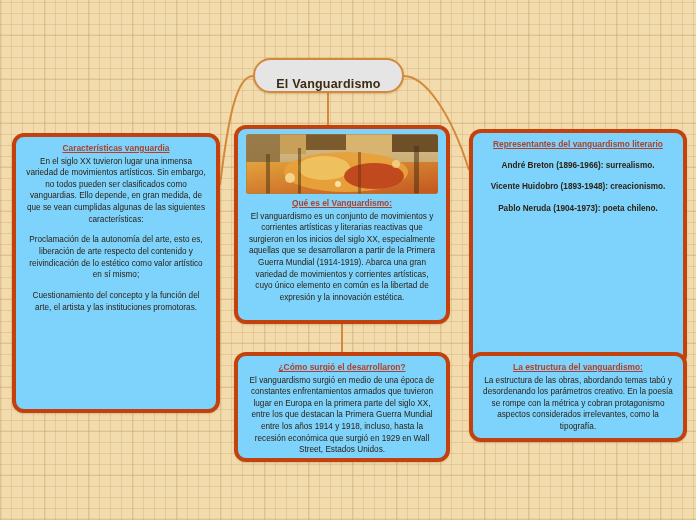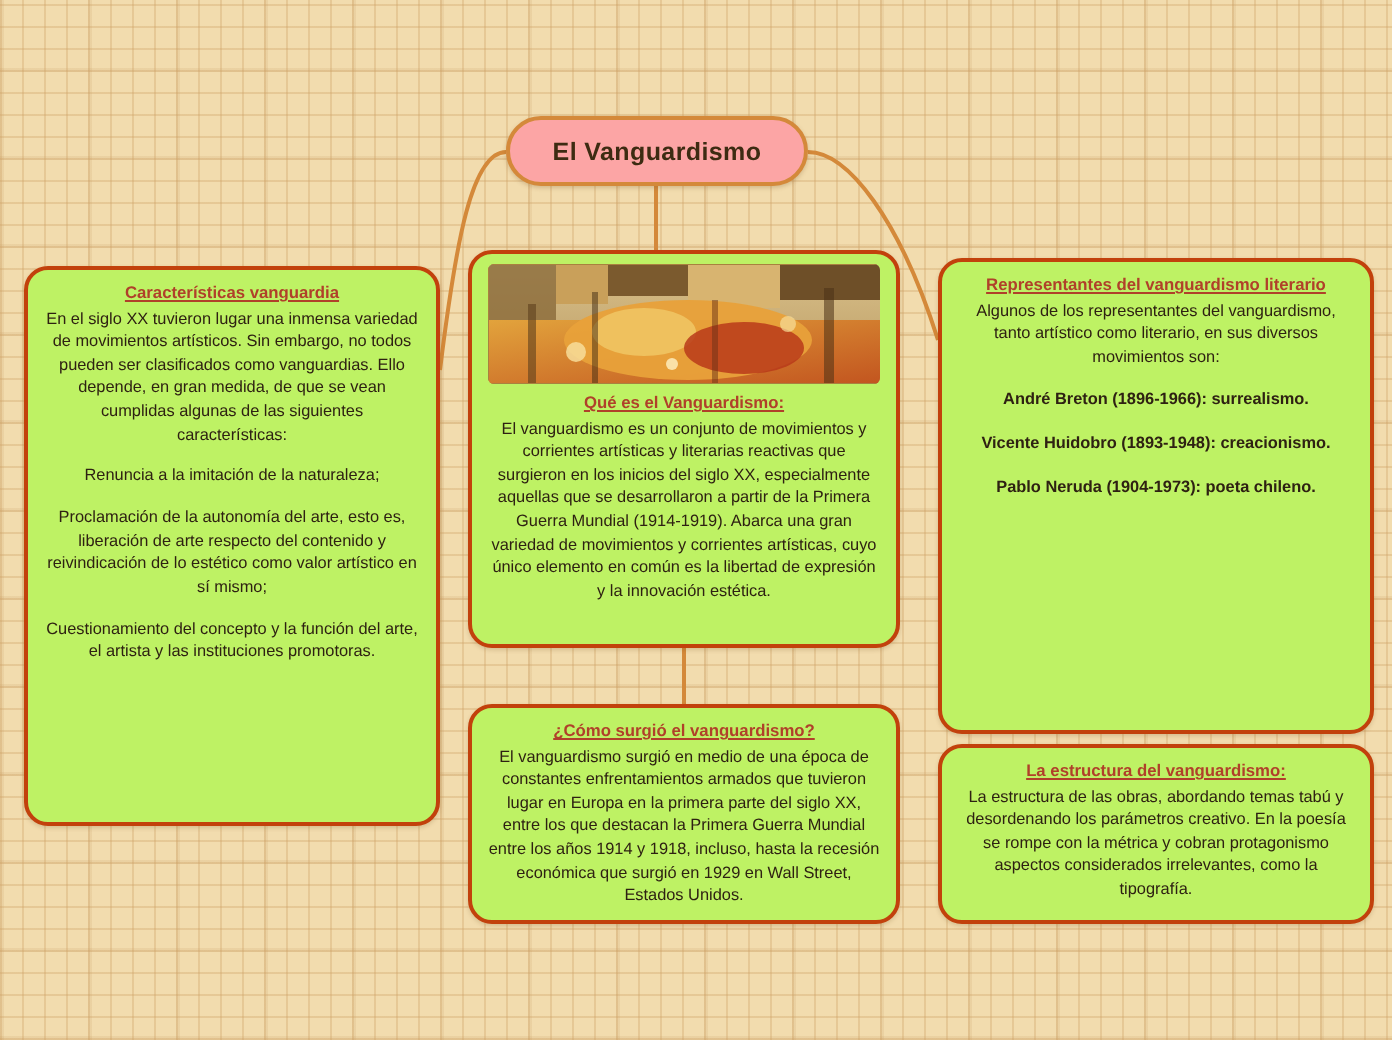--- a/index.html
+++ b/index.html
@@ -47,39 +47,39 @@
     border-radius: 12px;
     z-index: 2;
   }
 
   
   .title-node {
     left: 253px;
     top: 58px;
     width: 151px;
     height: 35px;
-    background: #fca5a5;
+    background: #e5e5e5;
     border: 2px solid #d4893a;
     border-radius: 18px;
     display: flex;
-    align-items: center;
+    align-items: flex-end;
     justify-content: center;
     box-shadow: 0 1px 2px rgba(120,80,30,0.25);
   }
   .title-node .label {
     font-size: 12.5px;
     font-weight: bold;
     color: #3d2b12;
     letter-spacing: 0.2px;
   }
 
   
   .box {
-    background: #bef264;
-    border: 2px solid #c2410c;
+    background: #7dd3fc;
+    border: 4px solid #c2410c;
     box-shadow: 0 1px 2px rgba(120,80,30,0.22);
     padding: 6px 8px 8px 8px;
     text-align: center;
   }
   .box .heading {
     font-size: 8.4px;
     font-weight: bold;
     color: #b0402a;
     text-decoration: underline;
     display: block;
@@ -138,21 +138,21 @@
     height: 238px;
   }
   #box-representantes p.name {
     font-weight: bold;
     margin-top: 10px;
   }
 
   
   #box-estructura {
     left: 469px;
-    top: 372px;
+    top: 352px;
     width: 218px;
     height: 90px;
   }
 </style>
 </head>
 <body>
 
 <div id="bg-texture"></div>
 
 <div id="canvas">
@@ -170,21 +170,20 @@
     <path d="M578 319 L578 352" stroke="#d4893a" stroke-width="2" fill="none"></path>
   </svg>
 
   <div class="node title-node">
     <span class="label">El Vanguardismo</span>
   </div>
 
   <div class="node box" id="box-caracteristicas">
     <span class="heading">Características vanguardia</span>
     <p>En el siglo XX tuvieron lugar una inmensa variedad de movimientos artísticos. Sin embargo, no todos pueden ser clasificados como vanguardias. Ello depende, en gran medida, de que se vean cumplidas algunas de las siguientes características:</p>
-    <p class="spaced">Renuncia a la imitación de la naturaleza;</p>
     <p class="spaced">Proclamación de la autonomía del arte, esto es, liberación de arte respecto del contenido y reivindicación de lo estético como valor artístico en sí mismo;</p>
     <p class="spaced">Cuestionamiento del concepto y la función del arte, el artista y las instituciones promotoras.</p>
   </div>
 
   <div class="node box" id="box-quees">
     <div class="photo">
       <svg width="200" height="60" viewBox="0 0 200 60" preserveAspectRatio="none">
         <defs>
           <linearGradient id="sky" x1="0" y1="0" x2="0" y2="1">
             <stop offset="0%" stop-color="#d9c08a"></stop>
@@ -217,27 +216,26 @@
         <circle cx="150" cy="30" r="4" fill="#f7dd9a" opacity="0.7"></circle>
         <circle cx="92" cy="50" r="3" fill="#fff1c4" opacity="0.8"></circle>
         <rect x="0" y="0" width="200" height="60" fill="none" stroke="#a9823f" stroke-width="1"></rect>
       </svg>
     </div>
     <span class="heading">Qué es el Vanguardismo:</span>
     <p>El vanguardismo es un conjunto de movimientos y corrientes artísticas y literarias reactivas que surgieron en los inicios del siglo XX, especialmente aquellas que se desarrollaron a partir de la Primera Guerra Mundial (1914-1919). Abarca una gran variedad de movimientos y corrientes artísticas, cuyo único elemento en común es la libertad de expresión y la innovación estética.</p>
   </div>
 
   <div class="node box" id="box-como">
-    <span class="heading">¿Cómo surgió el vanguardismo?</span>
+    <span class="heading">¿Cómo surgió el desarrollaron?</span>
     <p>El vanguardismo surgió en medio de una época de constantes enfrentamientos armados que tuvieron lugar en Europa en la primera parte del siglo XX, entre los que destacan la Primera Guerra Mundial entre los años 1914 y 1918, incluso, hasta la recesión económica que surgió en 1929 en Wall Street, Estados Unidos.</p>
   </div>
 
   <div class="node box" id="box-representantes">
     <span class="heading">Representantes del vanguardismo literario</span>
-    <p>Algunos de los representantes del vanguardismo, tanto artístico como literario, en sus diversos movimientos son:</p>
     <p class="name">André Breton (1896-1966): surrealismo.</p>
     <p class="name">Vicente Huidobro (1893-1948): creacionismo.</p>
     <p class="name">Pablo Neruda (1904-1973): poeta chileno.</p>
   </div>
 
   <div class="node box" id="box-estructura">
     <span class="heading">La estructura del vanguardismo:</span>
     <p>La estructura de las obras, abordando temas tabú y desordenando los parámetros creativo. En la poesía se rompe con la métrica y cobran protagonismo aspectos considerados irrelevantes, como la tipografía.</p>
   </div>
 

